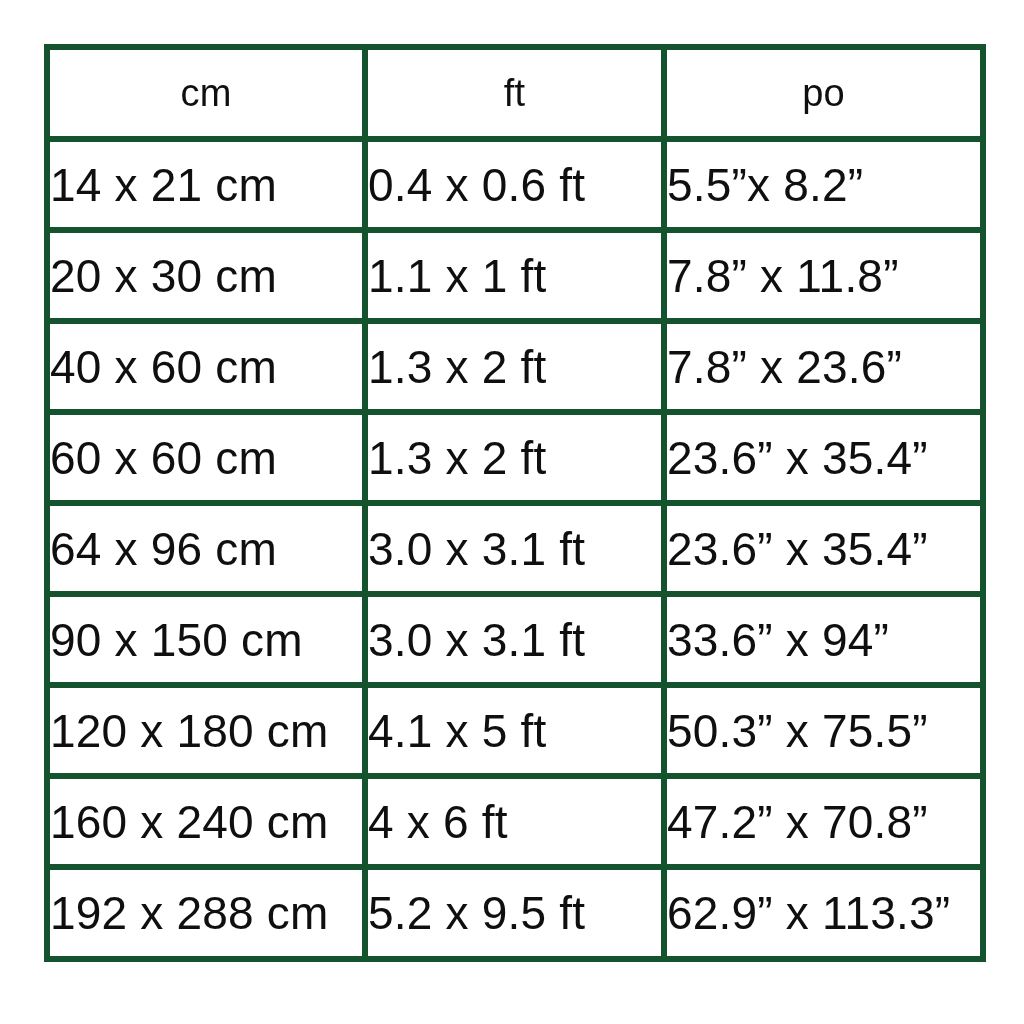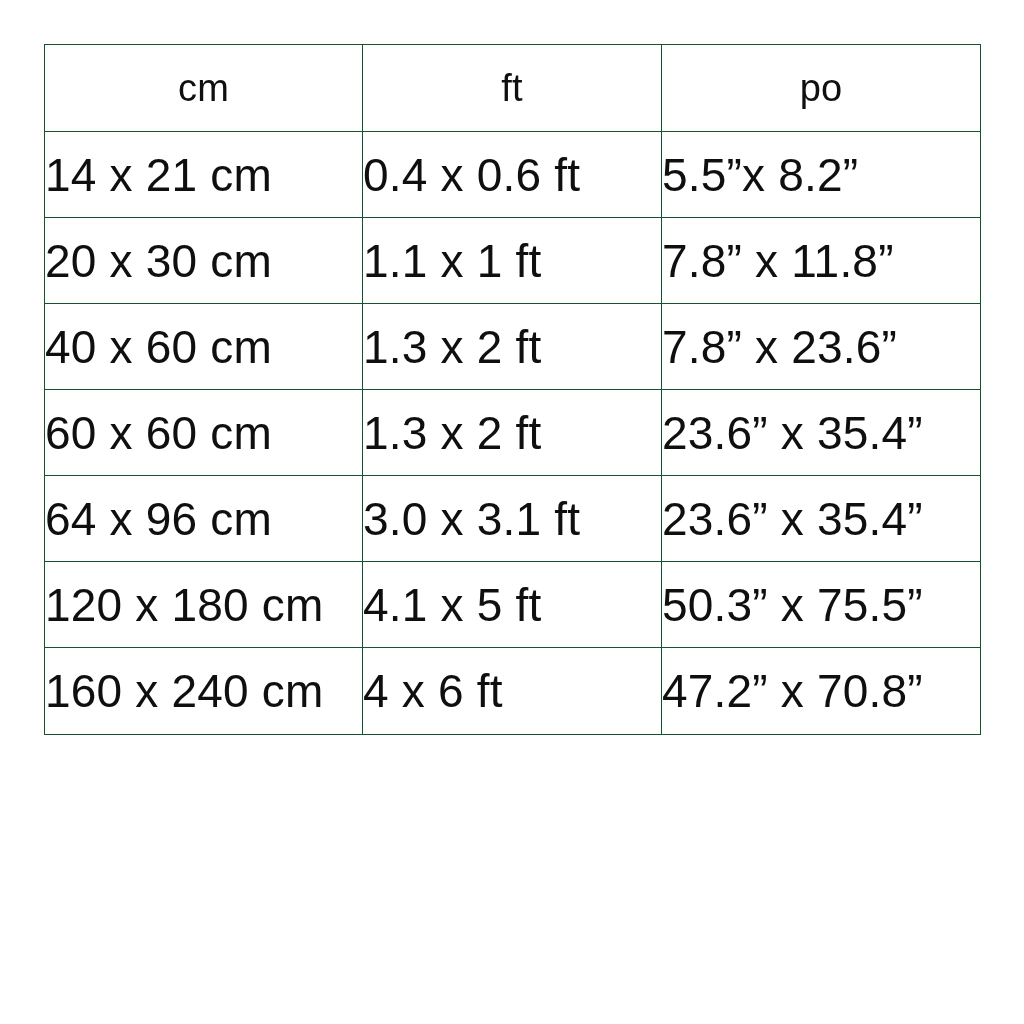--- a/index.html
+++ b/index.html
@@ -31,21 +31,21 @@
     border-collapse: collapse;
     width: 936px;
     table-layout: fixed;
   }
   table.size-table col.c1 { width: 318px; }
   table.size-table col.c2 { width: 299px; }
   table.size-table col.c3 { width: 319px; }
 
   table.size-table th,
   table.size-table td {
-    border: 1px solid #14532d;
+    border: 6px solid #14532d;
     vertical-align: middle;
     padding: 0;
     height: 85px;
     font-weight: 400;
     color: #0f0f0f;
     letter-spacing: 0.2px;
   }
   table.size-table th {
     font-size: 38px;
     height: 86px;
@@ -95,25 +95,35 @@
           <td>60 x 60 cm</td>
           <td>1.3 x 2 ft</td>
           <td>23.6” x 35.4”</td>
         </tr>
         <tr>
           <td>64 x 96 cm</td>
           <td>3.0 x 3.1 ft</td>
           <td>23.6” x 35.4”</td>
         </tr>
         <tr>
+          <td>90 x 150 cm</td>
+          <td>3.0 x 3.1 ft</td>
+          <td>33.6” x 94”</td>
+        </tr>
+        <tr>
           <td>120 x 180 cm</td>
           <td>4.1 x 5 ft</td>
           <td>50.3” x 75.5”</td>
         </tr>
         <tr>
           <td>160 x 240 cm</td>
           <td>4 x 6 ft</td>
           <td>47.2” x 70.8”</td>
         </tr>
+        <tr>
+          <td>192 x 288 cm</td>
+          <td>5.2 x 9.5 ft</td>
+          <td>62.9” x 113.3”</td>
+        </tr>
       </tbody>
     </table>
   </div>
 </div>
 
 </body></html>

